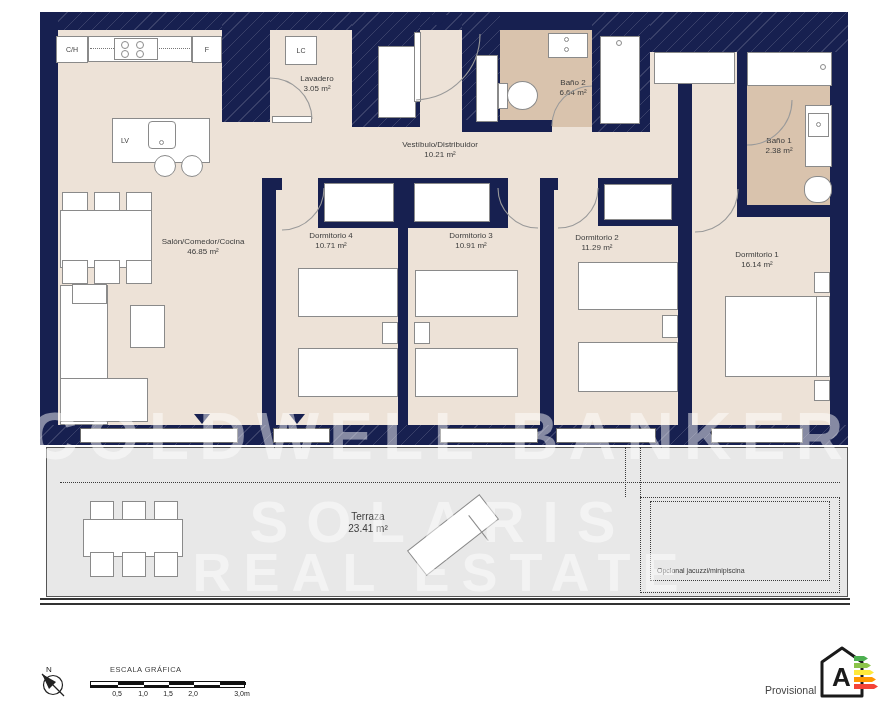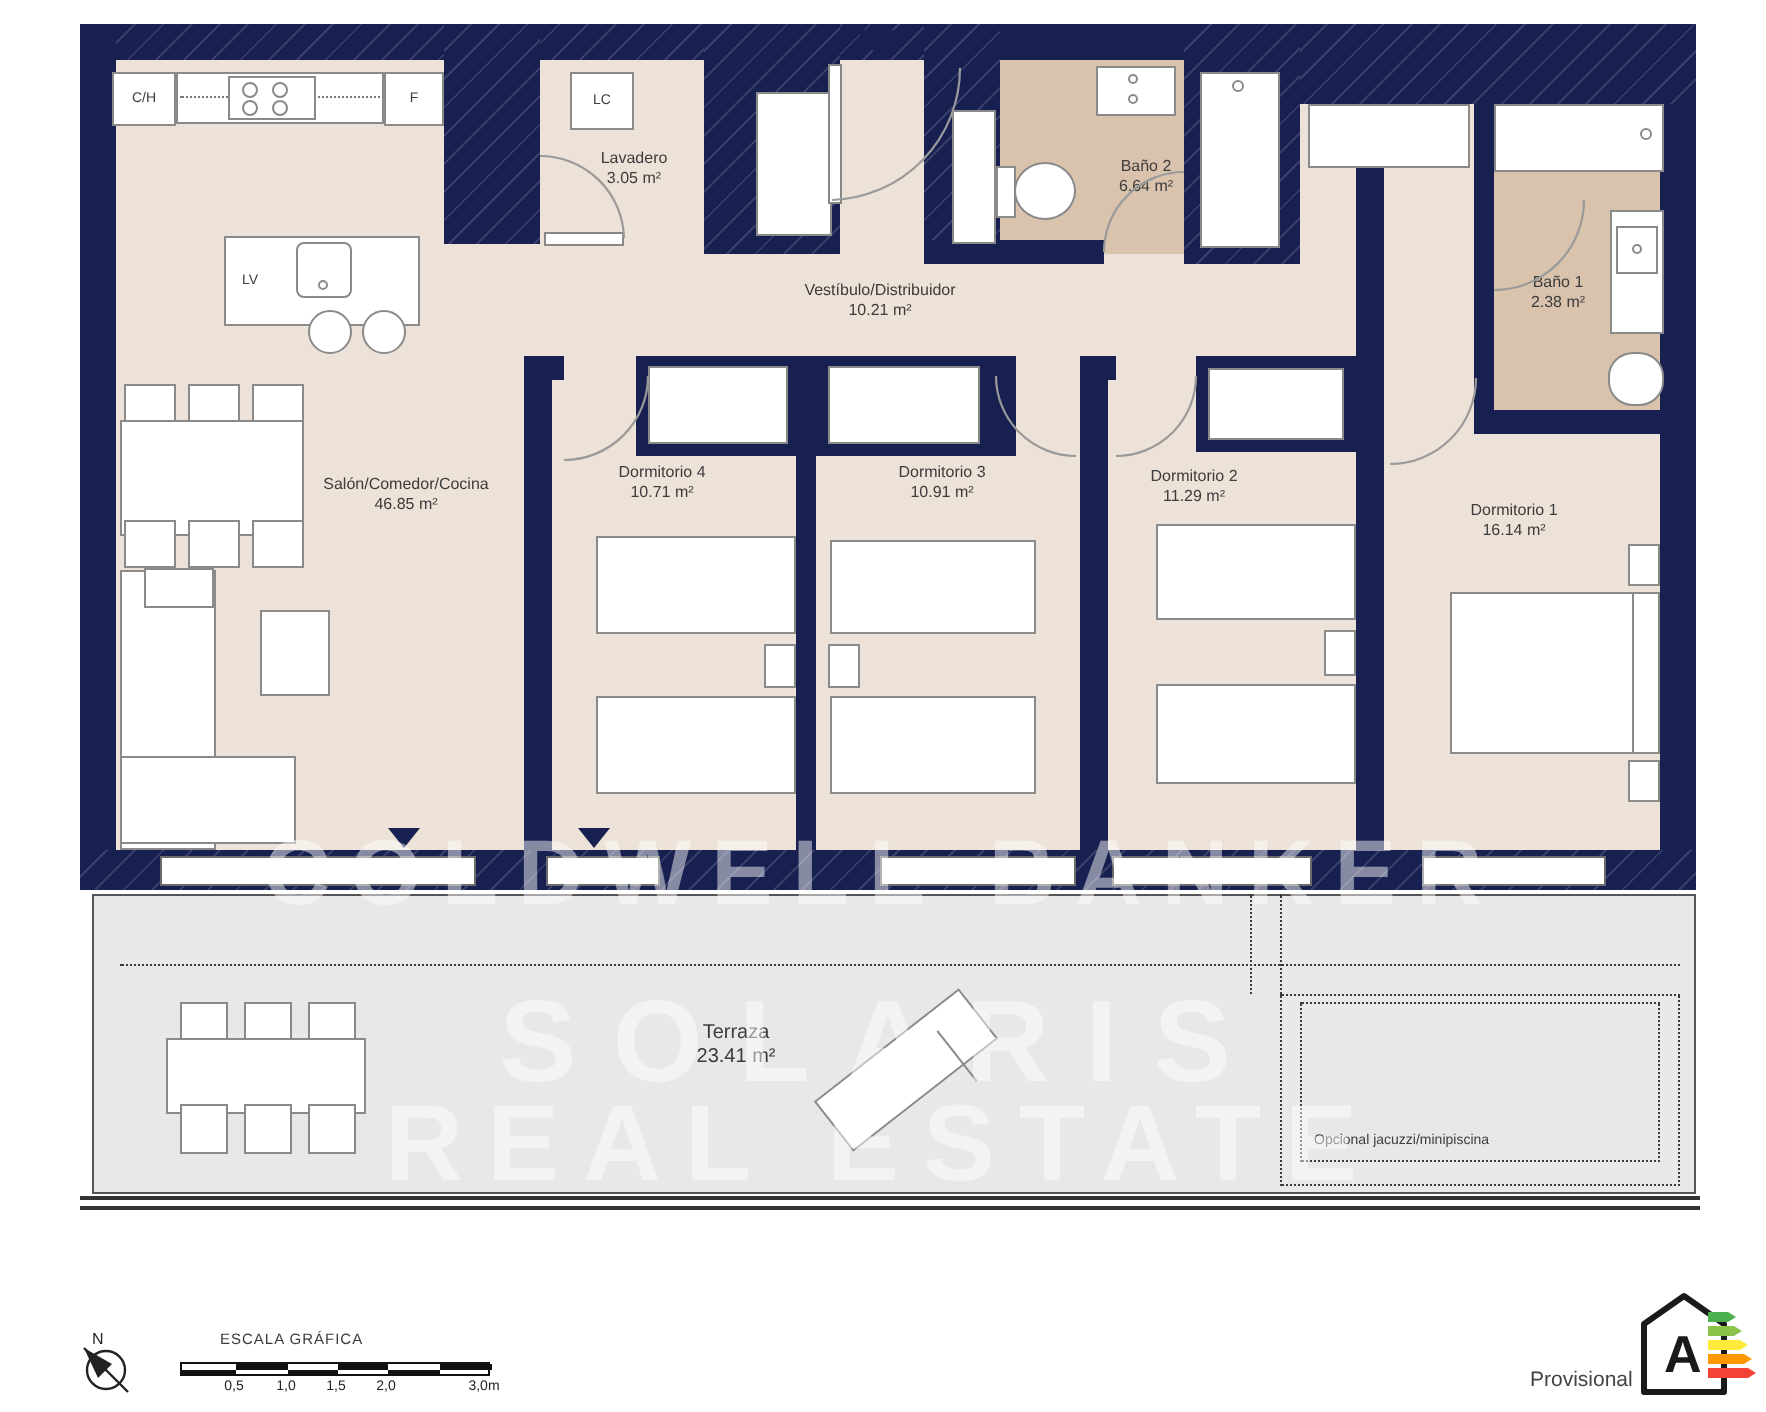--- a/index.html
+++ b/index.html
@@ -217,21 +217,21 @@
 </div>
 <div class="label" style="left:757px;top:260px;">
   <div>Dormitorio 1</div>
   <div>16.14 m²</div>
 </div>
 <div class="label" style="left:368px;top:523px;font-size:10px;">
   <div>Terraza</div>
   <div>23.41 m²</div>
 </div>
 
-<div class="wm" style="top:436px;font-size:46px;letter-spacing:10px;">COLDWELL BANKER</div>
+<div class="wm" style="top:436px;font-size:66px;letter-spacing:10px;">COLDWELL BANKER</div>
 <div class="wm" style="top:521px;font-size:58px;letter-spacing:18px;">SOLARIS</div>
 <div class="wm" style="top:572px;font-size:54px;letter-spacing:12px;">REAL ESTATE</div>
 
 <svg style="left:36px;top:660px;" width="36" height="40" viewBox="0 0 36 40">
   <text x="10" y="12" font-size="8" fill="#222" font-family="Liberation Sans, sans-serif">N</text>
   <circle cx="17" cy="25" r="9.5" fill="none" stroke="#222" stroke-width="1.2"></circle>
   <line x1="6" y1="14" x2="28" y2="36" stroke="#222" stroke-width="1.2"></line>
   <polygon points="6,14 20,22 13,29" fill="#222"></polygon>
 </svg>
 

